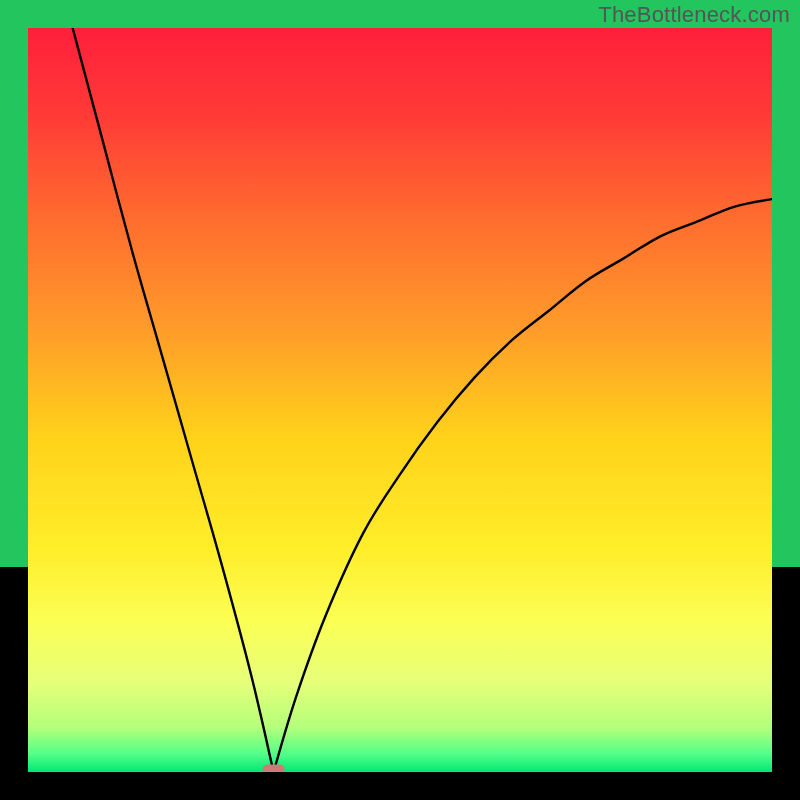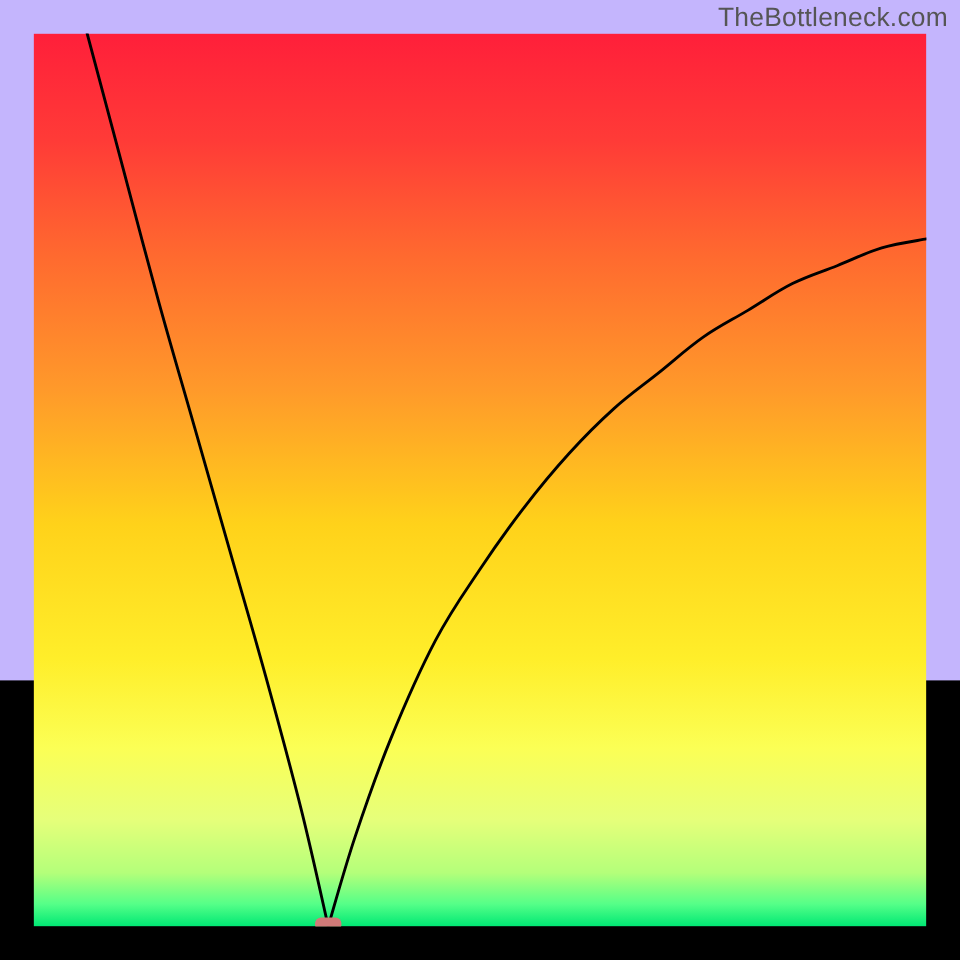--- a/index.html
+++ b/index.html
@@ -8,21 +8,21 @@
     width: 800px;
     height: 800px;
     background: #000000;
     font-family: Arial, Helvetica, sans-serif;
     overflow: hidden;
   }
   .frame {
     position: relative;
     width: 800px;
     height: 567px;
-    background: #c4b5fd;
+    background: #22c55e;
   }
   .watermark {
     position: absolute;
     top: 2px;
     right: 10px;
     color: #555555;
     font-size: 22px;
     font-weight: 400;
     letter-spacing: 0.2px;
     user-select: none;

